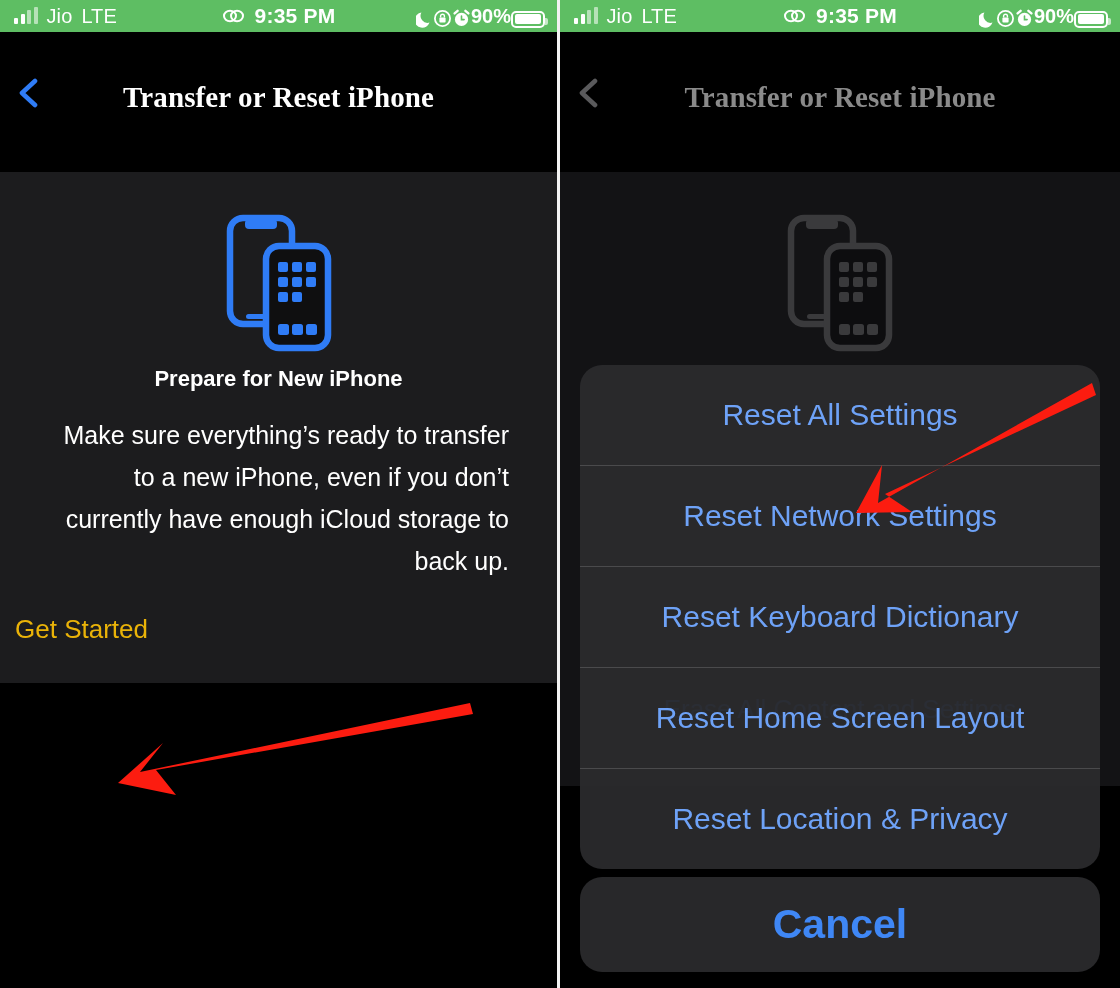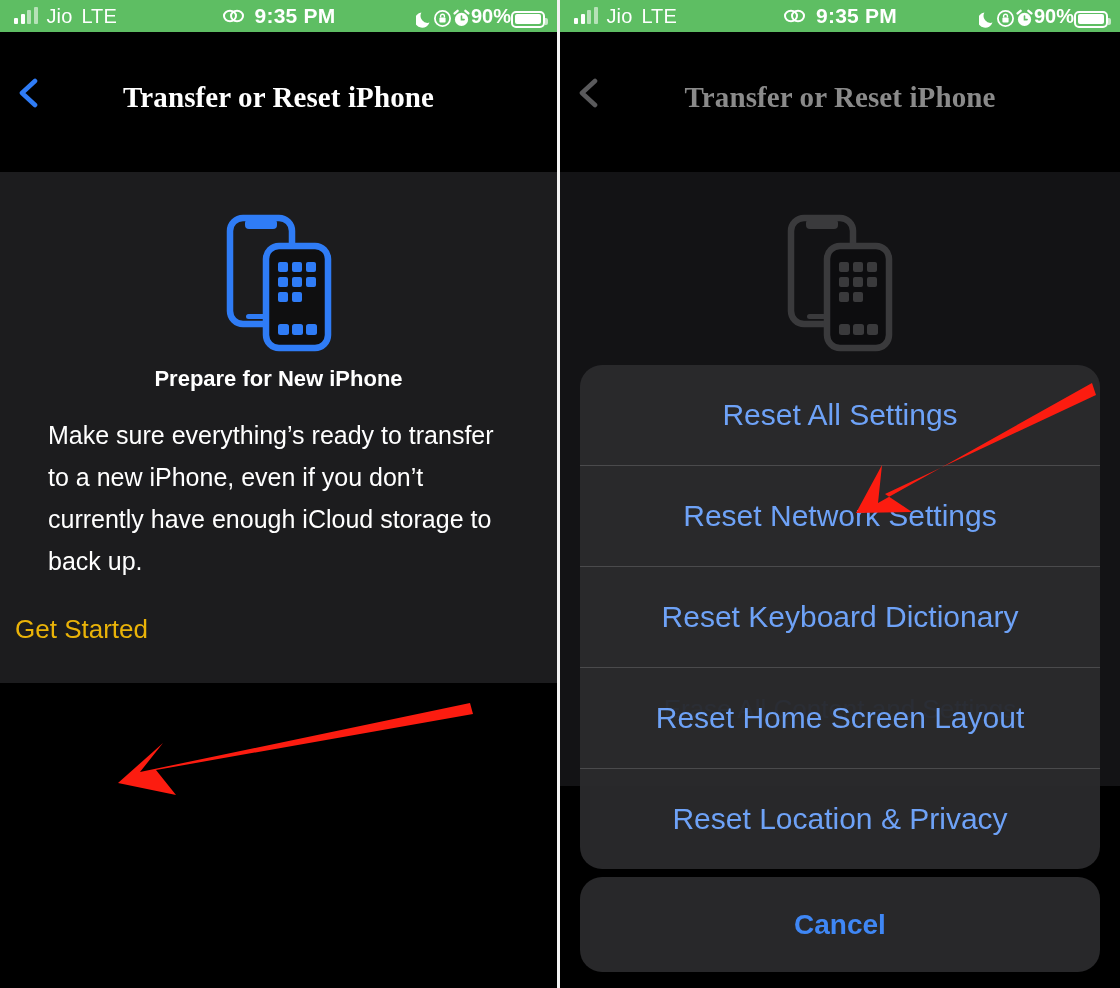--- a/index.html
+++ b/index.html
@@ -44,21 +44,21 @@
   .navbar{ position:relative; height:140px; background:#000;font-family:Liberation Serif, serif; }
   .back-chevron{ position:absolute; left:14px; top:46px; width:30px; height:30px; }
   .nav-title{ position:absolute; left:0; right:0; top:49px; text-align:center;
               font-size:29px; font-weight:700; color:#fff; letter-spacing:.1px; }
 
   
   .card{ background:#1c1c1e; }
   .card-prepare{ padding:30px 0 34px; }
   .hero-icon{ display:flex; justify-content:center; margin-bottom:14px; }
   .hero-title{ text-align:center; font-size:22px; font-weight:700; color:#fff; margin-bottom:22px; }
-  .hero-body{ text-align:left; font-size:25px; line-height:42px; color:#fff;
+  .hero-body{ text-align:right; font-size:25px; line-height:42px; color:#fff;
               padding:0 48px; font-weight:400; }
   .hero-link{ text-align:left; font-size:26px; color:#eab308; padding:32px 15px 4px; }
 
   .gap{ height:22px; background:#000; }
 
   .row{ height:86px; display:flex; align-items:center; padding-left:24px;
         font-size:26px; color:#3f87f5; background:#1c1c1e; }
   .row.tall{ height:88px; }
   .row-sep{ height:1px; background:#3a3a3c; margin-left:24px; }
 
@@ -67,21 +67,21 @@
 
   
   .sheet{ position:absolute; left:20px; right:20px; z-index:20; }
   .sheet-group{ background:#2c2c2ee8; border-radius:22px; overflow:hidden; }
   .sheet-item{ height:100px; display:flex; align-items:center; justify-content:center;
                font-size:30px; color:#6ea2f7; }
   .sheet-item.first{ height:100px; }
   .sheet-sep{ height:1px; background:#4a4a4c; }
   .sheet-cancel{ margin-top:8px; background:#2c2c2ee8; border-radius:22px;
                  height:95px; display:flex; align-items:center; justify-content:center;
-                 font-size:28px; font-weight:700; color:#3f87f5; }
+                 font-size:41px; font-weight:700; color:#3f87f5; }
 
   
   .arrow-svg{ position:absolute; left:0; top:0; width:100%; height:100%;
               pointer-events:none; z-index:60; }
 </style>
 </head>
 <body>
 
 <div class="stage">
 

